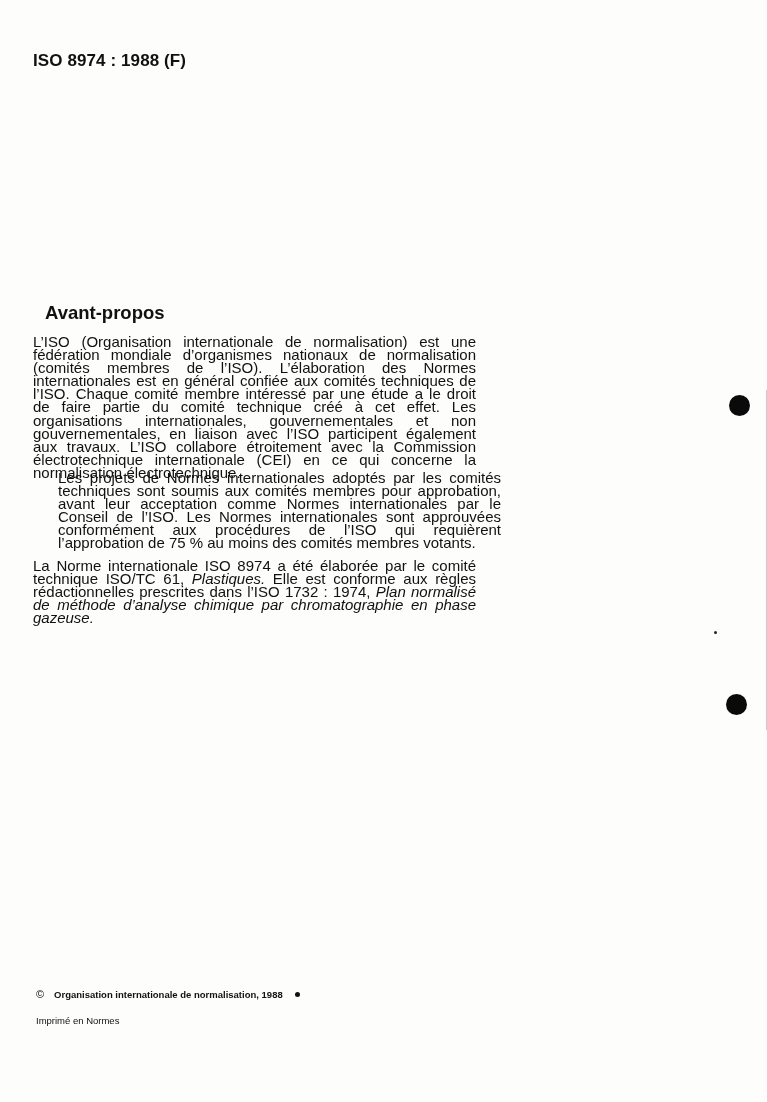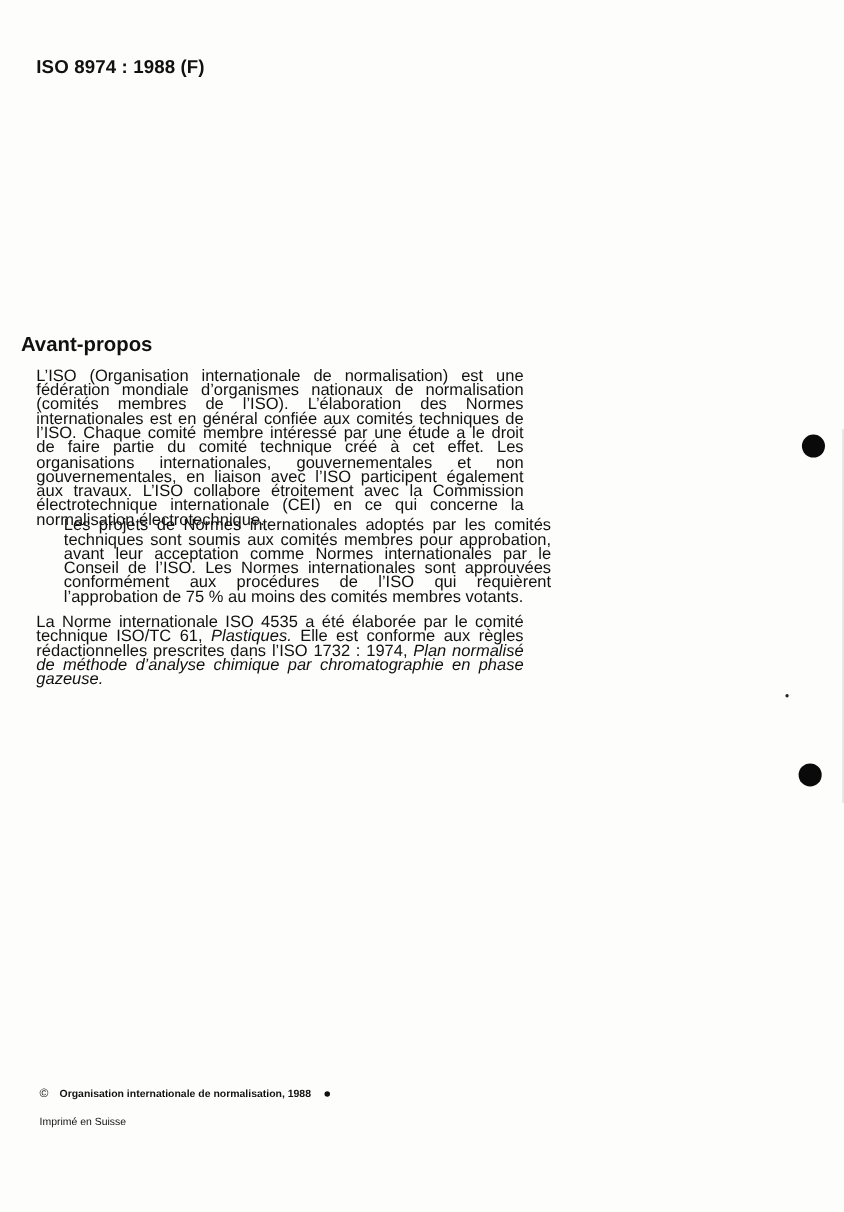--- a/index.html
+++ b/index.html
@@ -9,21 +9,21 @@
     position: relative;
     overflow: hidden;
     font-family: "Liberation Sans", sans-serif;
     color: #111;
   }
   .header {
     position: absolute; left: 33px; top: 51px;
     font-size: 17px; font-weight: bold; letter-spacing: 0.1px;
   }
   .title {
-    position: absolute; left: 19px; top: 302px;
+    position: absolute; left: 45px; top: 302px;
     font-size: 18.5px; font-weight: bold;
   }
   .para {
     position: absolute; left: 33px; width: 443px;
     font-size: 15px; line-height: 13.1px;
     text-align: justify;
   }
   .p1 { top: 335px; }
   .p2 { top: 471px; margin-left: 25px; }
   .p3 { top: 559px; }
@@ -53,27 +53,27 @@
 
 <div class="header">ISO 8974 : 1988 (F)</div>
 
 <div class="title">Avant-propos</div>
 
 <div class="para p1">L’ISO (Organisation internationale de normalisation) est une fédération mondiale d’organismes nationaux de normalisation (comités membres de l’ISO). L’élaboration des Normes internationales est en général confiée aux comités techniques de l’ISO. Chaque comité membre intéressé par une étude a le droit de faire partie du comité technique créé à cet effet. Les organisations internationales, gouvernementales et non gouvernementales, en liaison avec l’ISO participent également aux travaux. L’ISO collabore étroitement avec la Commission électrotechnique internationale (CEI) en ce qui concerne la normalisation électrotechnique.</div>
 
 <div class="para p2">Les projets de Normes internationales adoptés par les comités techniques sont soumis aux comités membres pour approbation, avant leur acceptation comme Normes internationales par le Conseil de l’ISO. Les Normes internationales sont approuvées conformément aux procédures de l’ISO qui requièrent l’approbation de 75 % au moins des comités membres votants.</div>
 
 <div class="para p3">
-  <span>La Norme internationale ISO 4535 a été élaborée par le comité technique ISO/TC 61, </span><i>Plastiques.</i><span> Elle est conforme aux règles rédactionnelles prescrites dans l’ISO 1732 : 1974, </span><i>Plan normalisé de méthode d’analyse chimique par chromatographie en phase gazeuse.</i>
+  <span>La Norme internationale ISO 8974 a été élaborée par le comité technique ISO/TC 61, </span><i>Plastiques.</i><span> Elle est conforme aux règles rédactionnelles prescrites dans l’ISO 1732 : 1974, </span><i>Plan normalisé de méthode d’analyse chimique par chromatographie en phase gazeuse.</i>
 </div>
 
 <div class="footer1">
   <span class="copyright-icon">©</span>
   <span class="org">Organisation internationale de normalisation, 1988</span>
   <span class="bullet-small"></span>
 </div>
 
-<div class="footer2">Imprimé en Suisse</div>
+<div class="footer2">Imprimé en Normes</div>
 
 <div class="punch-hole hole1"></div>
 <div class="punch-hole hole2"></div>
 <div class="speck"></div>
 <div class="edge-line"></div>
 
 </body></html>

